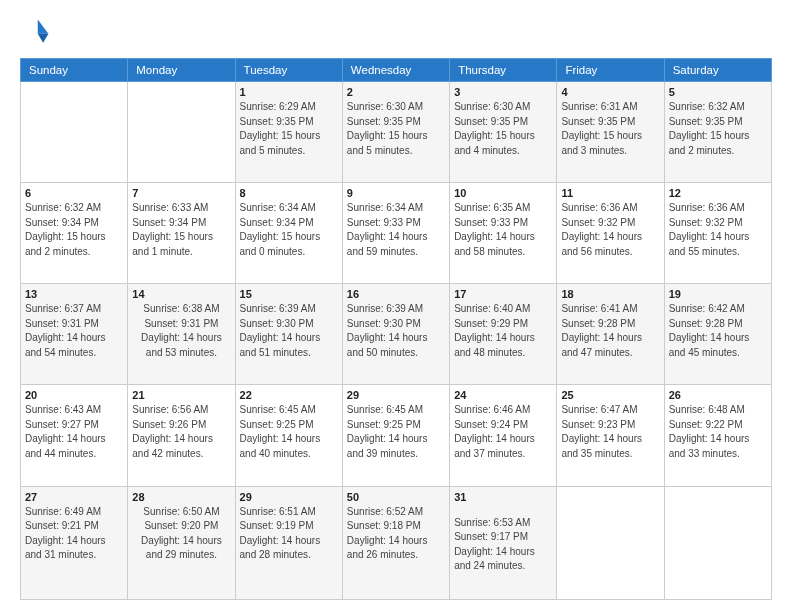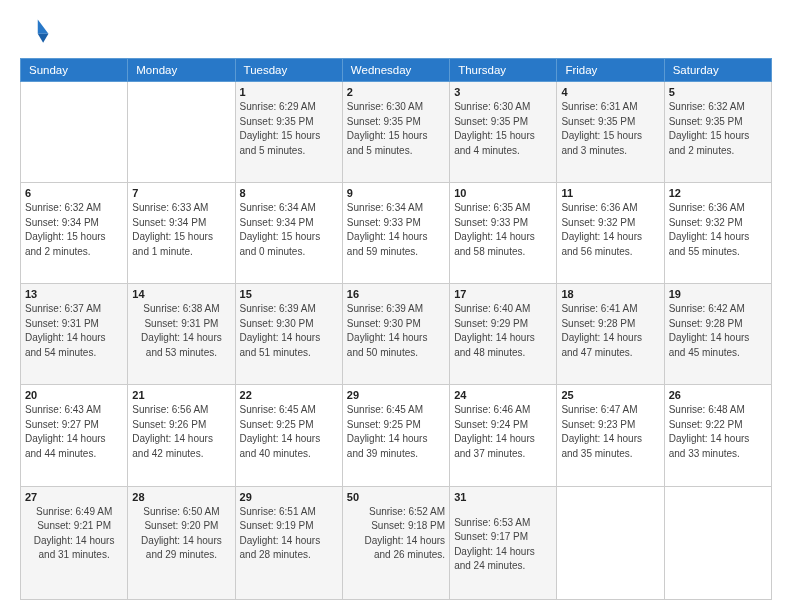--- a/index.html
+++ b/index.html
@@ -330,42 +330,42 @@
             <span class="day-num">26</span>
             <div class="day-info" style="white-space: pre-line;">Sunrise: 6:48 AM
 Sunset: 9:22 PM
 Daylight: 14 hours
 and 33 minutes.</div>
           </td>
         </tr>
         <tr>
           <td>
             <span class="day-num">27</span>
-            <div class="day-info" style="white-space: pre-line; text-align: center;">Sunrise: 6:49 AM
+            <div class="day-info" style="white-space: pre-line;">Sunrise: 6:49 AM
 Sunset: 9:21 PM
 Daylight: 14 hours
 and 31 minutes.</div>
           </td>
           <td>
             <span class="day-num">28</span>
             <div class="day-info" style="white-space: pre-line; text-align: center;">Sunrise: 6:50 AM
 Sunset: 9:20 PM
 Daylight: 14 hours
 and 29 minutes.</div>
           </td>
           <td>
             <span class="day-num">29</span>
             <div class="day-info" style="white-space: pre-line;">Sunrise: 6:51 AM
 Sunset: 9:19 PM
 Daylight: 14 hours
 and 28 minutes.</div>
           </td>
           <td>
             <span class="day-num">50</span>
-            <div class="day-info" style="white-space: pre-line; text-align: right;">Sunrise: 6:52 AM
+            <div class="day-info" style="white-space: pre-line;">Sunrise: 6:52 AM
 Sunset: 9:18 PM
 Daylight: 14 hours
 and 26 minutes.</div>
           </td>
           <td>
             <span class="day-num">31</span>
             <div class="day-info" style="white-space: pre-line; margin-top: 13px;">Sunrise: 6:53 AM
 Sunset: 9:17 PM
 Daylight: 14 hours
 and 24 minutes.</div>

